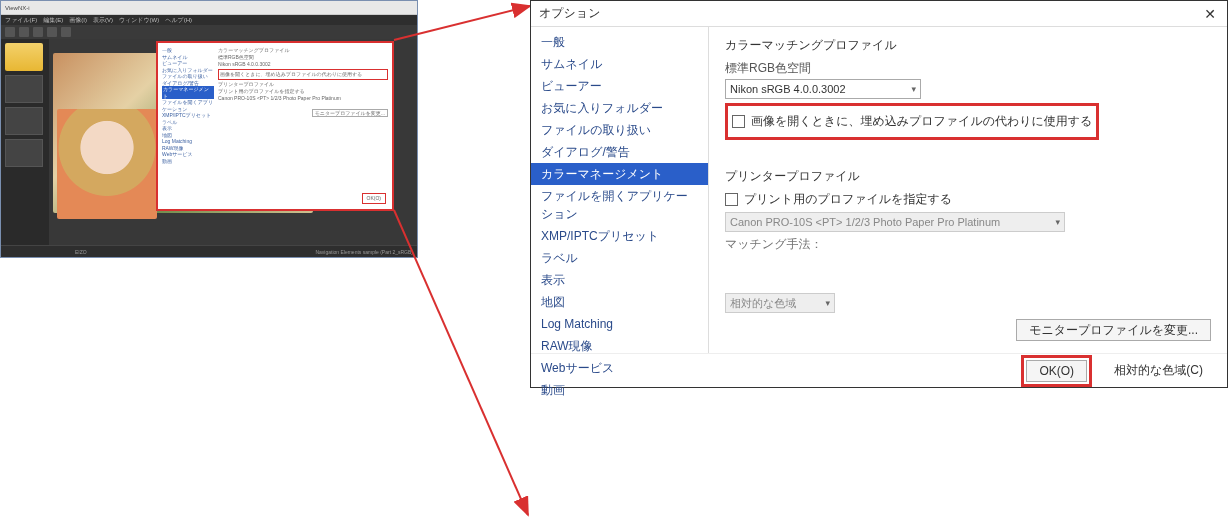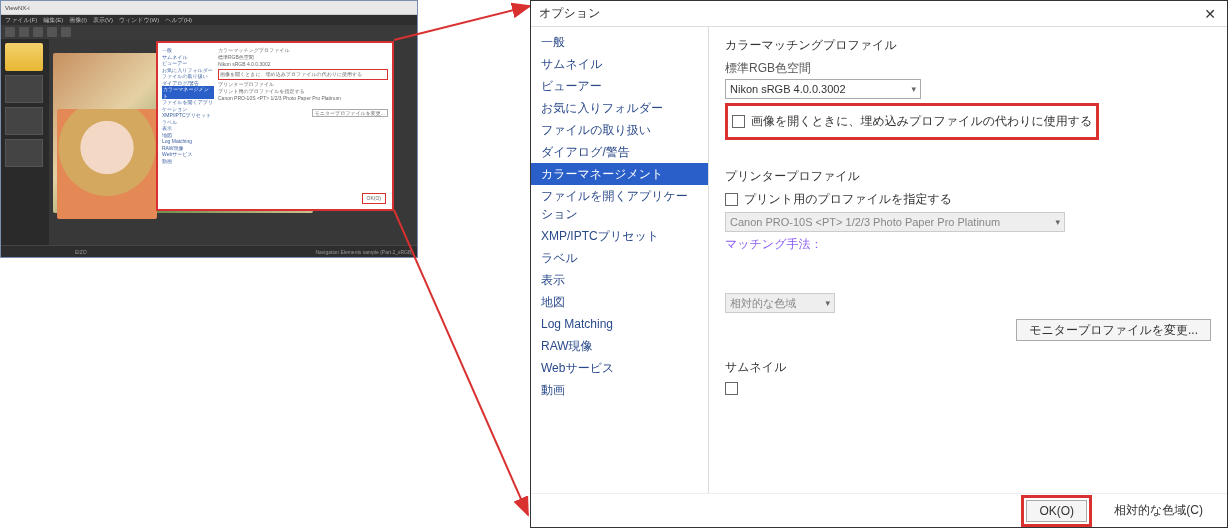--- a/index.html
+++ b/index.html
@@ -27,21 +27,21 @@
 .mini-left { width: 56px; background: #fff; font-size: 5px; color: #3a5fa0; padding: 2px; line-height: 1.3; }
 .mini-left .sel { background: #2a5fc9; color: #fff; padding: 0 1px; }
 .mini-right { flex: 1; padding: 2px; font-size: 5px; color: #666; line-height: 1.4; }
 .mini-right .row-hl { border: 1px solid #d93030; padding: 1px; margin: 1px 0; }
 .mini-right .btn-hl { border: 1px solid #d93030; padding: 1px 4px; position: absolute; right: 4px; bottom: 3px; font-size: 5px; }
 
 
 .arrow { position: absolute; pointer-events: none; }
 
 
-.right-pane { position: absolute; left: 530px; top: 0; width: 698px; height: 528px; border: 1px solid #333; background: #fff; }
+.right-pane { position: absolute; left: 530px; top: 0; width: 698px; height: 388px; border: 1px solid #333; background: #fff; }
 .dlg-title { height: 26px; display: flex; align-items: center; justify-content: space-between; padding: 0 8px; border-bottom: 1px solid #ddd; font-size: 12px; }
 .dlg-close { width: 18px; height: 18px; display: flex; align-items: center; justify-content: center; font-size: 14px; color: #333; cursor: pointer; }
 .dlg-body { position: absolute; top: 26px; left: 0; right: 0; bottom: 34px; display: flex; }
 .cat-list { width: 178px; border-right: 1px solid #ddd; padding: 4px 0; }
 .cat-item { padding: 2px 10px; font-size: 12px; color: #2a4a8a; cursor: pointer; line-height: 1.5; }
 .cat-item.selected { background: #2a5fc9; color: #fff; }
 .content { flex: 1; padding: 10px 16px; overflow: auto; }
 .section-title { font-size: 12px; color: #333; margin-bottom: 6px; }
 .field-label { font-size: 12px; color: #555; margin-bottom: 2px; }
 .select-ctl { width: 196px; height: 20px; border: 1px solid #aaa; background: #fff; font-size: 11px; padding: 0 4px; display: flex; align-items: center; justify-content: space-between; color: #333; }
@@ -187,21 +187,21 @@
       
       <div class="section-title section-gap">プリンタープロファイル</div>
       <div class="check-row">
         <span class="checkbox"></span>
         <span>プリント用のプロファイルを指定する</span>
       </div>
       <div class="select-ctl select-wide disabled">
         <span>Canon PRO-10S &lt;PT&gt; 1/2/3 Photo Paper Pro Platinum</span>
         <span class="chev">▾</span>
       </div>
-      <div class="field-label" style="margin-top:4px;color:#8b5cf6">マッチング手法：</div>
+      <div class="field-label" style="margin-top:4px;color:#737373">マッチング手法：</div>
       <div class="select-ctl select-narrow disabled">
         <span>相対的な色域</span>
         <span class="chev">▾</span>
       </div>
 
       
       <div class="monitor-btn-wrap">
         <span class="btn">モニタープロファイルを変更...</span>
       </div>
 

